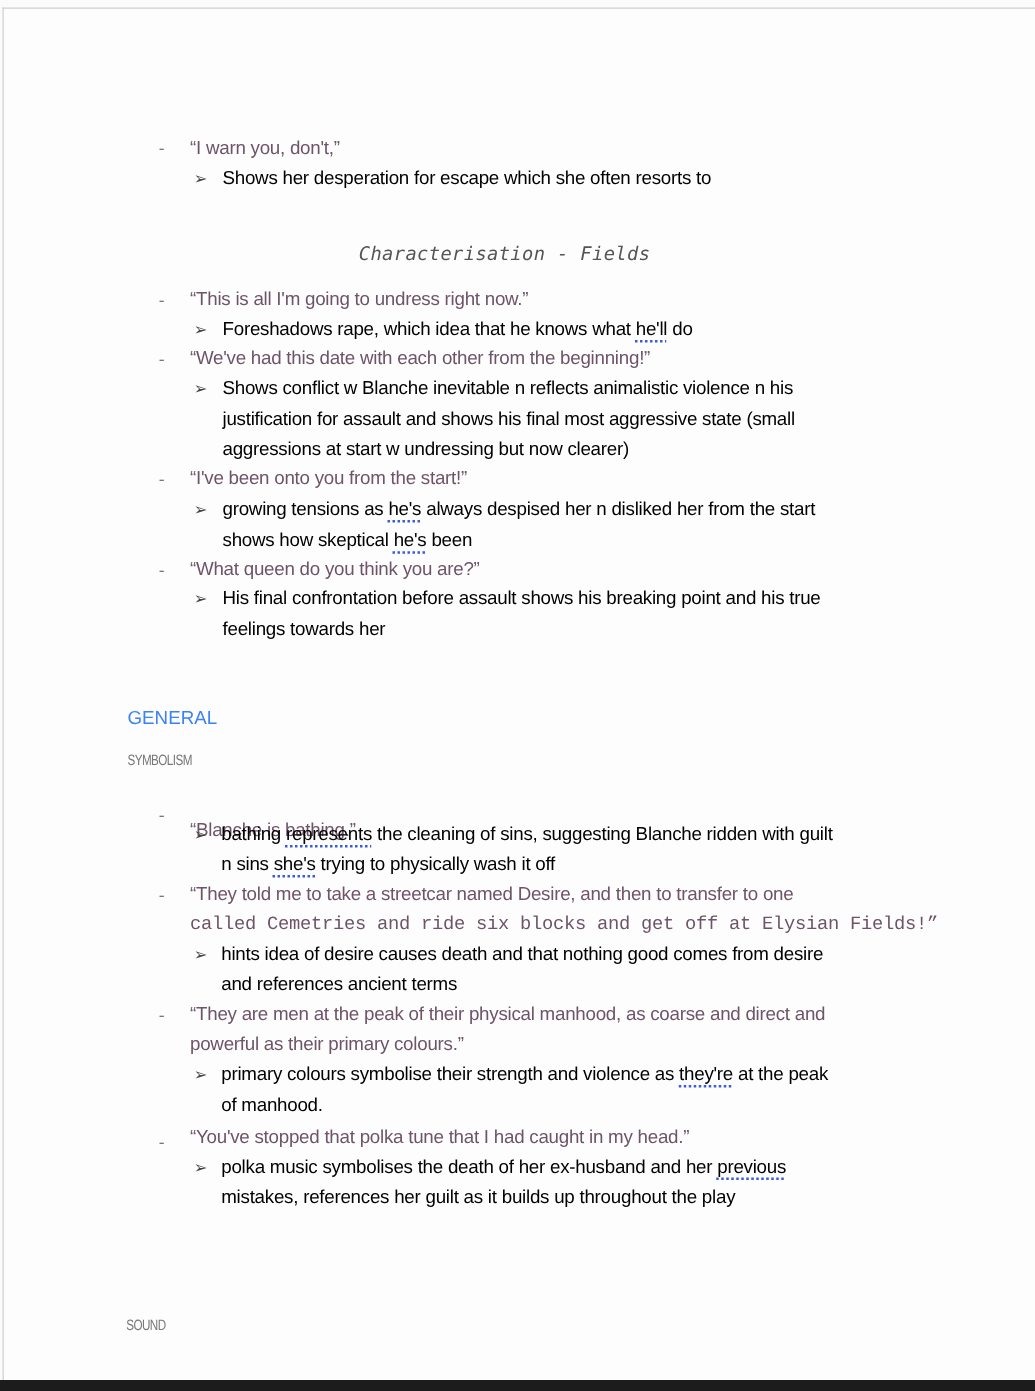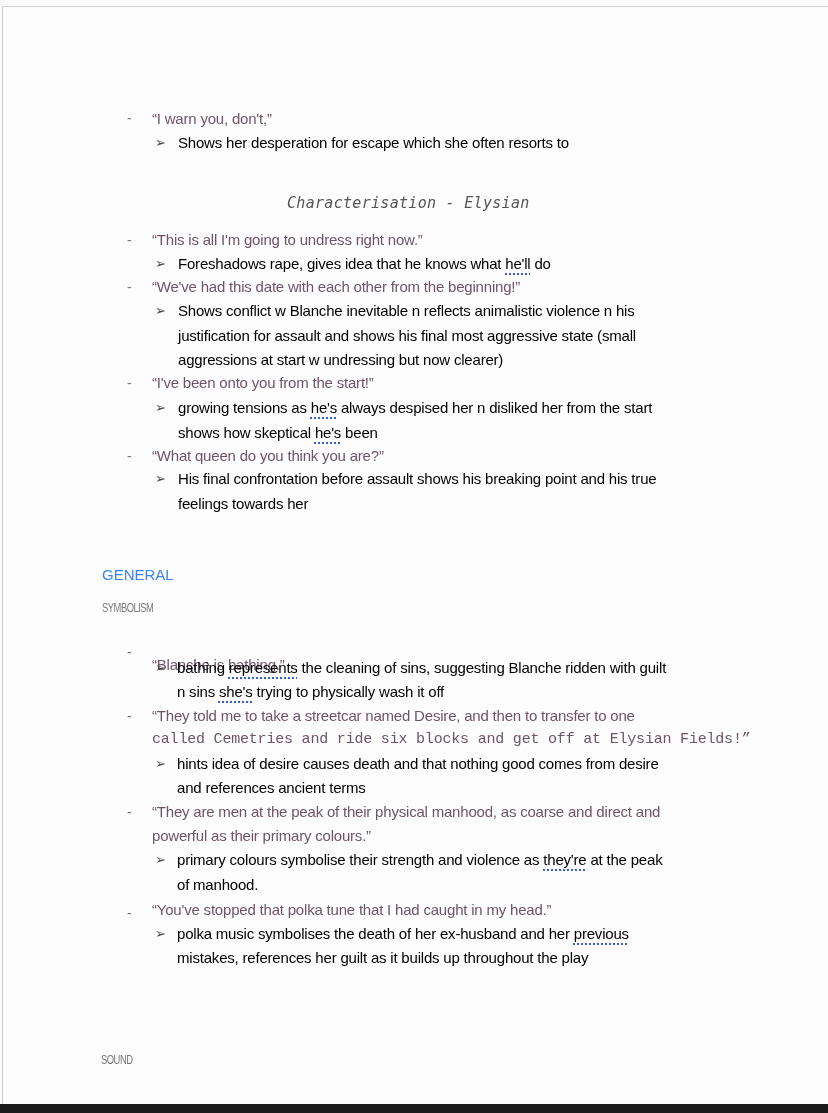--- a/index.html
+++ b/index.html
@@ -93,26 +93,26 @@
 
 <div class="page-frame"></div>
 
 <div class="content">
 
   <span class="dash" style="left:127px; top:110px;">-</span>
   <div class="line quote" style="left:152px; top:107px;">“I warn you, don't,”</div>
   <span class="arrow" style="left:155px; top:135px;">➢</span>
   <div class="line" style="left:178px; top:131px;">Shows her desperation for escape which she often resorts to</div>
 
-  <div class="heading-mono" style="left:287px; top:194px;">Characterisation - Elysian</div>
+  <div class="heading-mono" style="left:287px; top:194px;">Characterisation - Fields</div>
 
   <span class="dash" style="left:127px; top:232px;">-</span>
   <div class="line quote" style="left:152px; top:228px;">“This is all I'm going to undress right now.”</div>
   <span class="arrow" style="left:155px; top:256px;">➢</span>
-  <div class="line" style="left:178px; top:252px;"><span>Foreshadows rape, gives idea that he knows what </span><span class="squig">he'll</span><span> do</span></div>
+  <div class="line" style="left:178px; top:252px;"><span>Foreshadows rape, which idea that he knows what </span><span class="squig">he'll</span><span> do</span></div>
 
   <span class="dash" style="left:127px; top:279px;">-</span>
   <div class="line quote" style="left:152px; top:275px;">“We've had this date with each other from the beginning!”</div>
   <span class="arrow" style="left:155px; top:303px;">➢</span>
   <div class="line" style="left:178px; top:299px;">Shows conflict w Blanche inevitable n reflects animalistic violence n his</div>
   <div class="line" style="left:178px; top:324px;">justification for assault and shows his final most aggressive state (small</div>
   <div class="line" style="left:178px; top:348px;text-align:center;">aggressions at start w undressing but now clearer)</div>
 
   <span class="dash" style="left:127px; top:375px;">-</span>
   <div class="line quote" style="left:152px; top:371px;">“I've been onto you from the start!”</div>

